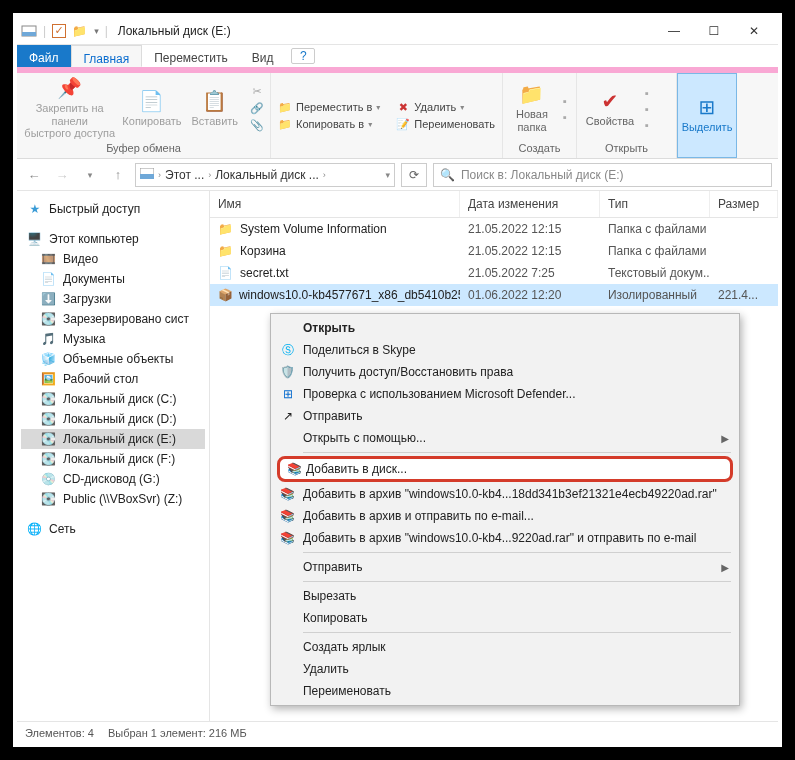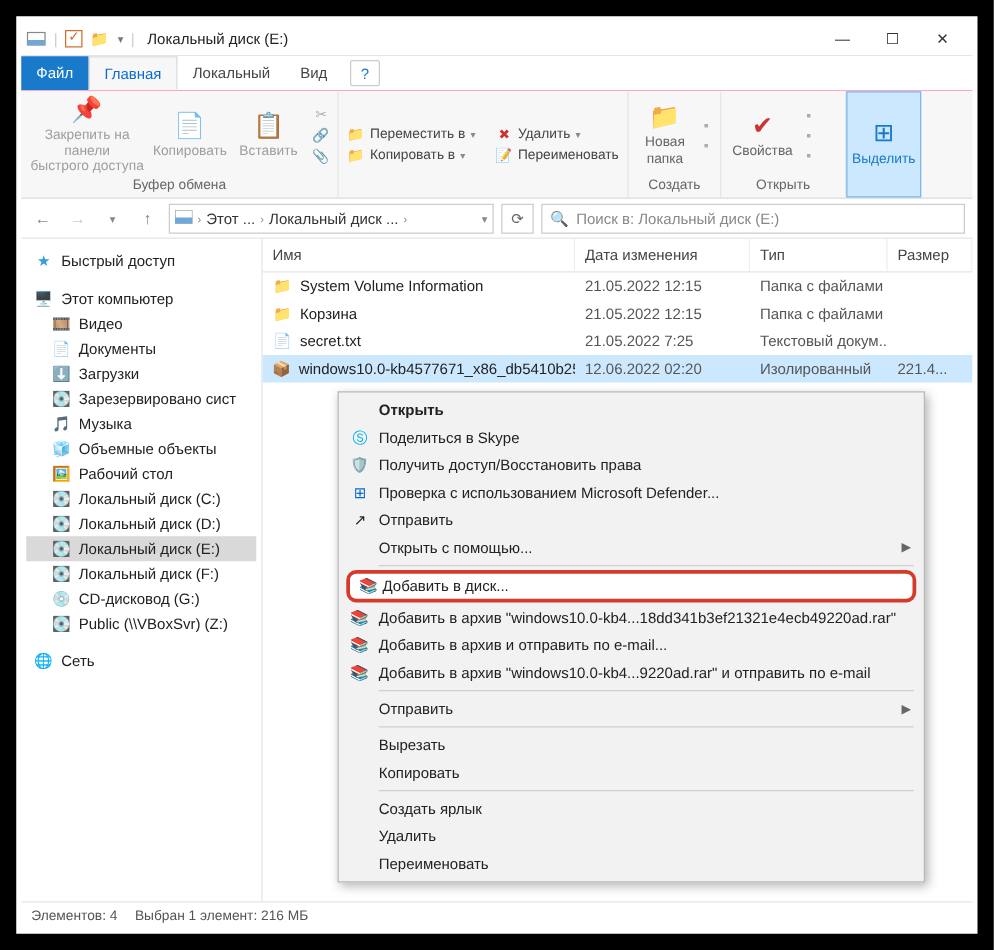--- a/index.html
+++ b/index.html
@@ -7,21 +7,21 @@
 .frame { position: absolute; left: 9px; top: 9px; width: 777px; height: 742px; background: #fff; border: 4px solid #000; border-radius: 4px; }
 .window { position: absolute; left: 4px; top: 4px; right: 4px; bottom: 4px; background: #fff; display: flex; flex-direction: column; font-size: 12px; }
 
 .titlebar { height: 28px; display: flex; align-items: center; padding: 0 4px; border-bottom: 1px solid #e5e5e5; }
 .titlebar .qat { display: flex; align-items: center; gap: 6px; margin-right: 10px; }
 .titlebar .qat .ic { width: 16px; height: 16px; display: inline-flex; align-items: center; justify-content: center; }
 .titlebar .title { font-size: 12px; color: #222; }
 .titlebar .ctrls { margin-left: auto; display: flex; }
 .titlebar .ctrls .c { width: 40px; height: 22px; display: flex; align-items: center; justify-content: center; color: #333; font-size: 12px; }
 
-.tabs { height: 28px; display: flex; align-items: stretch; border-bottom: 1px solid #f9a8d4; background: #fff; }
+.tabs { height: 28px; display: flex; align-items: stretch; border-bottom: 6px solid #f9a8d4; background: #fff; }
 .tabs .tab { padding: 6px 12px; font-size: 12px; color: #444; }
 .tabs .tab.file { background: #1979ca; color: #fff; }
 .tabs .tab.active { background: #f7f7f7; border: 1px solid #dcdcdc; border-bottom: 1px solid #f7f7f7; color: #0a6cce; }
 .tabs .help { margin-left: auto; width: 24px; display: flex; align-items: center; justify-content: center; color: #1979ca; border: 1px solid #ccc; border-radius: 2px; margin: 3px 6px; font-size: 12px; }
 
 .ribbon { height: 86px; background: #f7f7f7; border-bottom: 1px solid #dcdcdc; display: flex; }
 .rgroup { border-right: 1px solid #e6e6e6; display: flex; flex-direction: column; justify-content: flex-end; padding: 2px 4px; }
 .rgroup .btns { flex: 1; display: flex; align-items: center; gap: 4px; }
 .rgroup .lbl { font-size: 11px; text-align: center; color: #666; padding-bottom: 2px; }
 .bigbtn { display: flex; flex-direction: column; align-items: center; justify-content: center; width: 66px; height: 64px; font-size: 11px; color: #666; text-align: center; line-height: 1.15; }
@@ -94,21 +94,21 @@
     <div class="ctrls">
       <div class="c">—</div>
       <div class="c">☐</div>
       <div class="c">✕</div>
     </div>
   </div>
 
   <div class="tabs">
     <div class="tab file">Файл</div>
     <div class="tab active">Главная</div>
-    <div class="tab">Локальный</div>
+    <div class="tab">Переместить</div>
     <div class="tab">Вид</div>
     <div class="help">?</div>
   </div>
 
   <div class="ribbon">
     <div class="rgroup" style="width:254px">
       <div class="btns">
         <div class="bigbtn disabled" style="width:110px">
               <span class="bi">📌</span>
               <span style="white-space:pre-line">Закрепить на панели
@@ -333,21 +333,21 @@
               </div>
           <div class="c2">21.05.2022 7:25</div>
               <div class="c3">Текстовый докум...</div>
               <div class="c4"></div>
         </div>
         <div class="row sel">
           <div class="c1">
                 <span class="fic">📦</span>
                 <span>windows10.0-kb4577671_x86_db5410b25</span>
               </div>
-          <div class="c2">12.06.2022 02:20</div>
+          <div class="c2">01.06.2022 12:20</div>
               <div class="c3">Изолированный</div>
               <div class="c4">221.4...</div>
         </div>
 
         <div class="ctx" style="left:60px;top:95px">
           <div class="mi bold">
                 <span>Открыть</span>
               </div>
           <div class="mi">
                 <span class="mic" style="color:#00aff0">Ⓢ</span>

